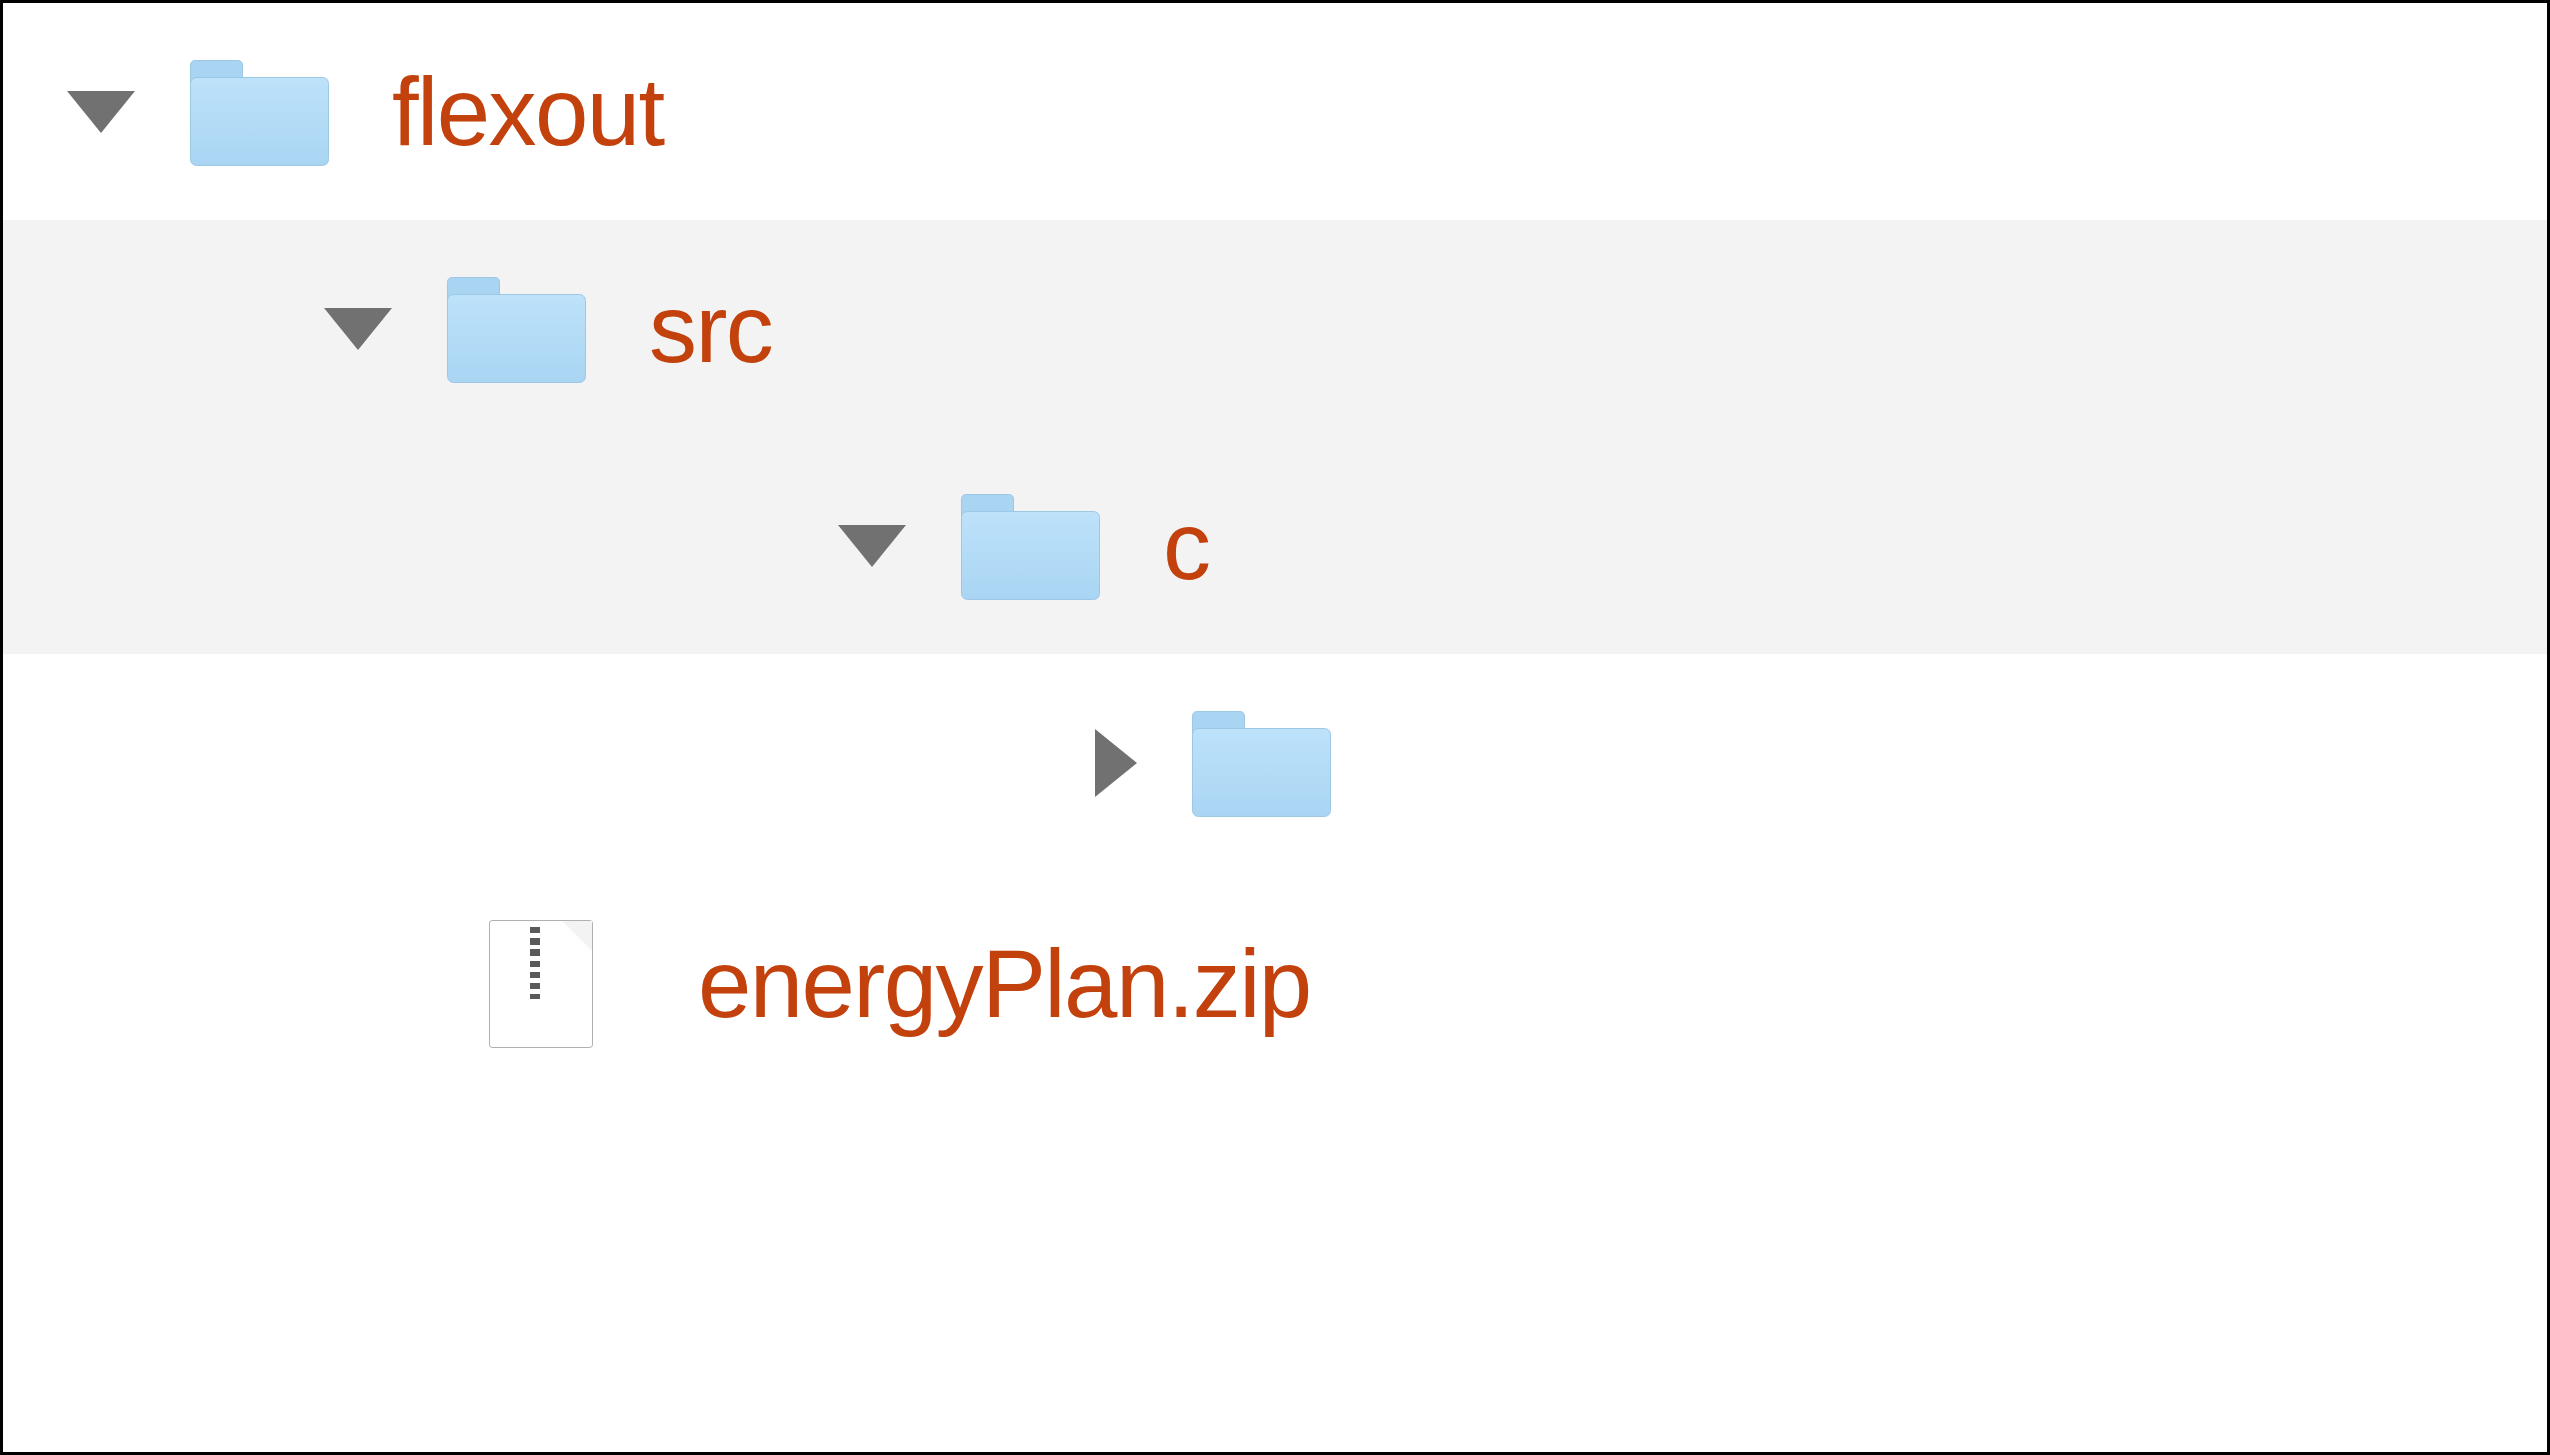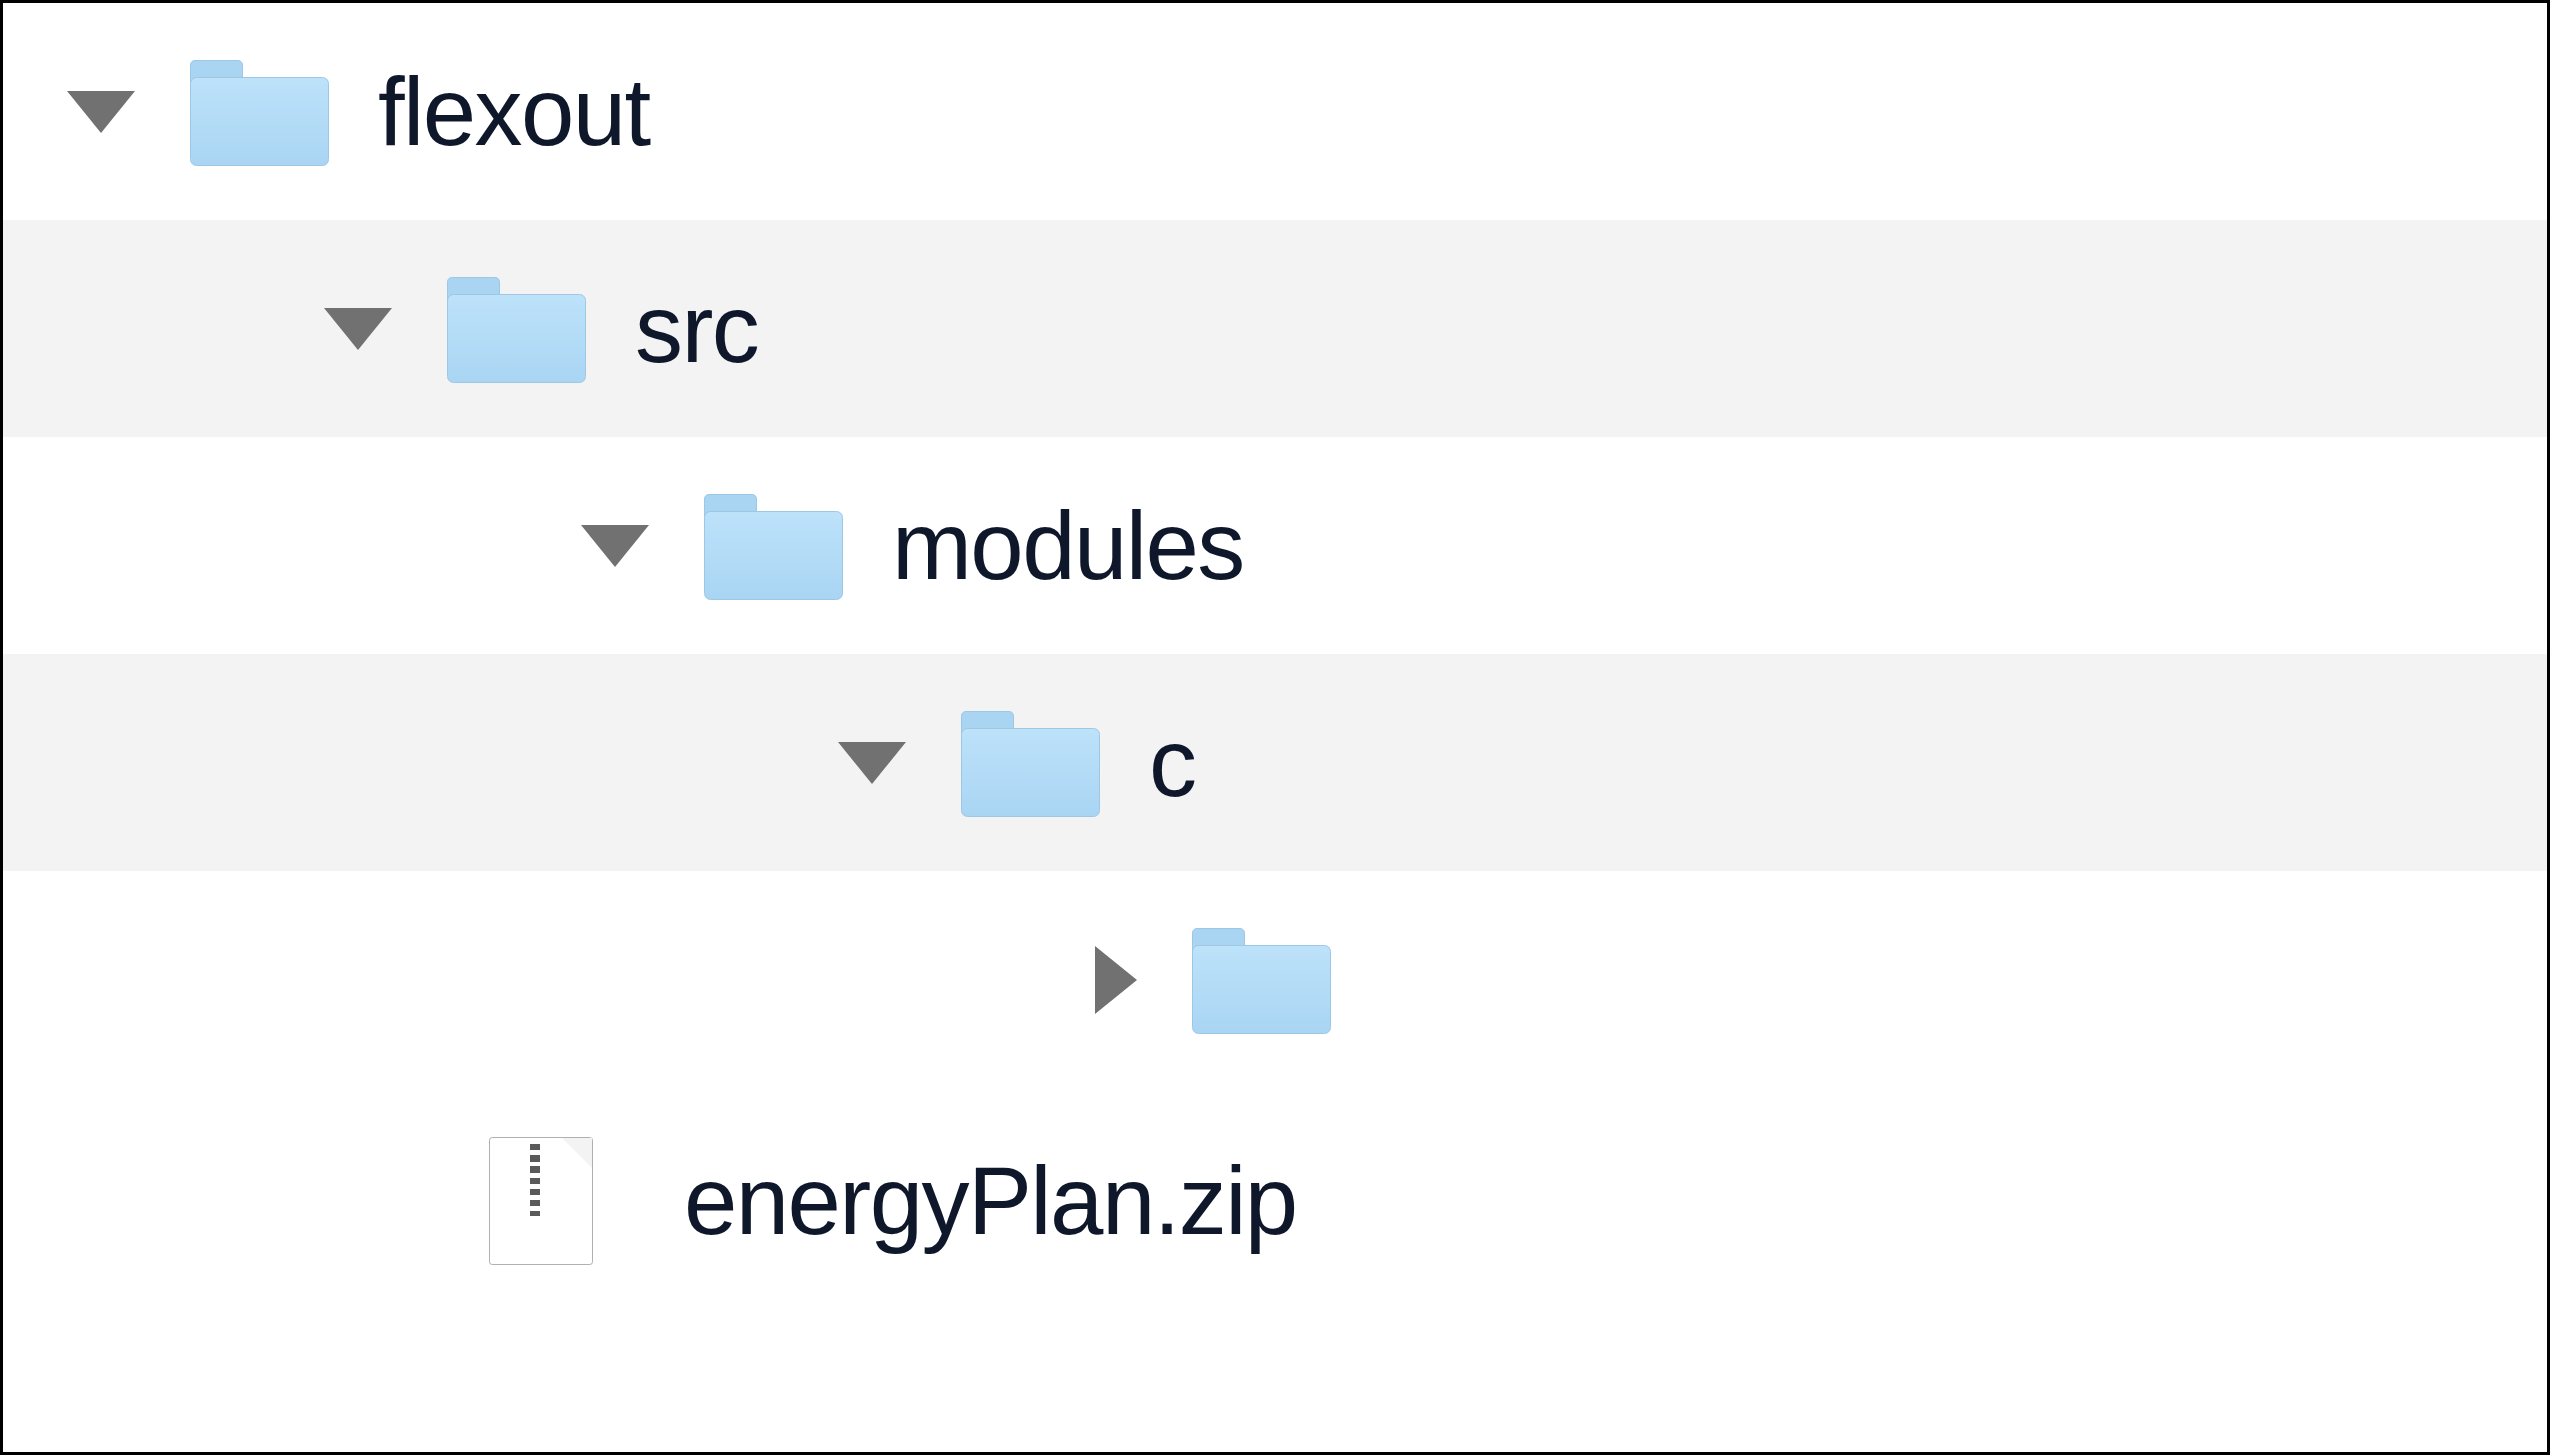--- a/index.html
+++ b/index.html
@@ -113,22 +113,22 @@
         to bottom,
         #5a5a5a 0px,
         #5a5a5a 6.4px,
         transparent 6.4px,
         transparent 11.2px
       );
     }
     .label {
       font-size: 96px;
       font-weight: 400;
-      color: #0f172a;
-      margin-left: 51px;
+      color: #c2410c;
+      margin-left: 65px;
       letter-spacing: -1.6px;
     }
     .indent-0 { padding-left: 64px; }
     .indent-1 { padding-left: 321px; }
     .indent-2 { padding-left: 578px; }
     .indent-3 { padding-left: 835px; }
     .indent-4 { padding-left: 1092px; }
     .indent-file { padding-left: 324px; gap: 40px; }
     .row-file {
       height: 225px;
@@ -144,25 +144,20 @@
     <span class="folder-icon"></span>
     <span class="label">flexout</span>
   </div>
 
   <div class="tree-row alt indent-1">
     <span class="disclosure expanded"></span>
     <span class="folder-icon"></span>
     <span class="label">src</span>
   </div>
 
-  <div class="tree-row indent-2">
-    <span class="disclosure expanded"></span>
-    <span class="folder-icon"></span>
-    <span class="label">modules</span>
-  </div>
 
   <div class="tree-row alt indent-3">
     <span class="disclosure expanded"></span>
     <span class="folder-icon"></span>
     <span class="label">c</span>
   </div>
 
   <div class="tree-row indent-4">
     <span class="disclosure collapsed"></span>
     <span class="folder-icon"></span>

